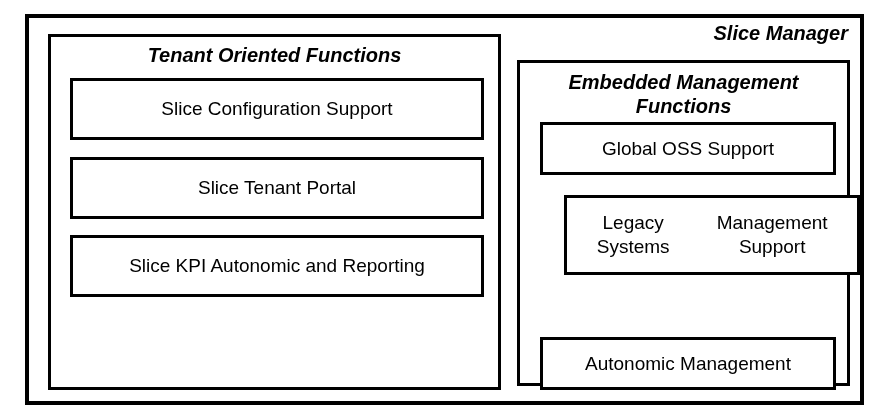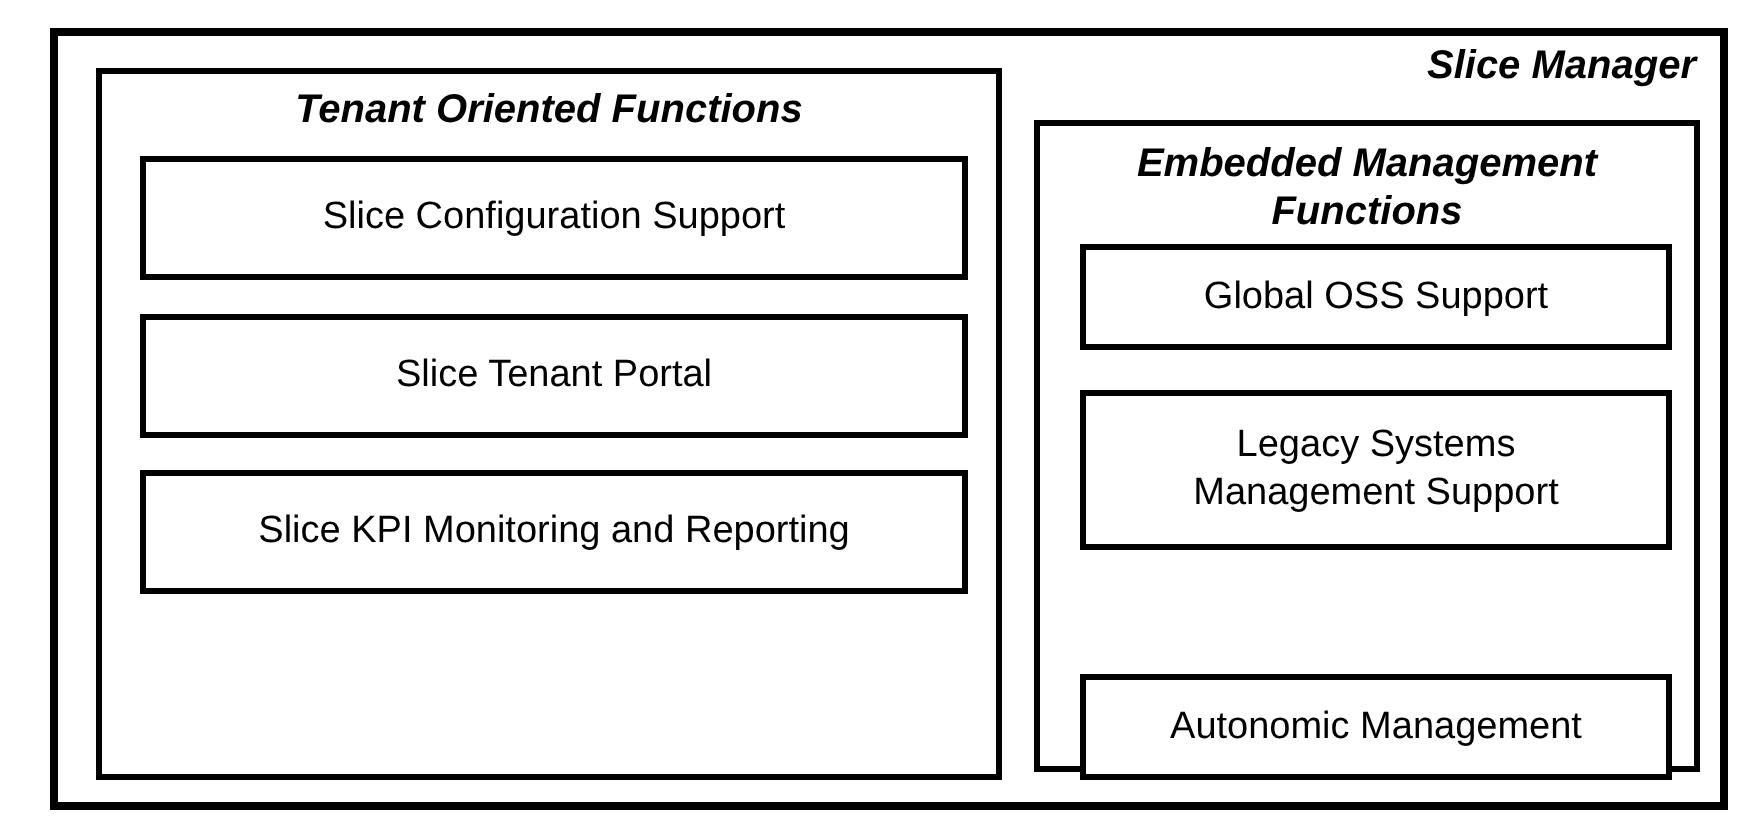--- a/index.html
+++ b/index.html
@@ -109,37 +109,37 @@
 
       <div class="fn-box" style="top:41px;height:62px;">
         <span>Slice Configuration Support</span>
       </div>
 
       <div class="fn-box" style="top:120px;height:62px;">
         <span>Slice Tenant Portal</span>
       </div>
 
       <div class="fn-box" style="top:198px;height:62px;">
-        <span>Slice KPI Monitoring and Reporting</span>
+        <span>Slice KPI Autonomic and Reporting</span>
       </div>
 
     </div>
 
     <div class="panel" id="panel-embedded">
 
       <div class="panel-title">
         <div>Embedded Management</div>
         <div>Functions</div>
       </div>
 
       <div class="fn-box" style="top:59px;height:53px;">
         <span>Global OSS Support</span>
       </div>
 
-      <div class="fn-box" style="top:132px;height:80px;flex-direction:column;">
+      <div class="fn-box" style="top:132px;height:80px;flex-direction:row;margin-left:24px;">
         <span>Legacy Systems</span>
         <span>Management Support</span>
       </div>
 
       <div class="fn-box" style="top:229px;height:53px;margin-top:45px;">
         <span>Autonomic Management</span>
       </div>
     </div>
   </div>
 </div>

